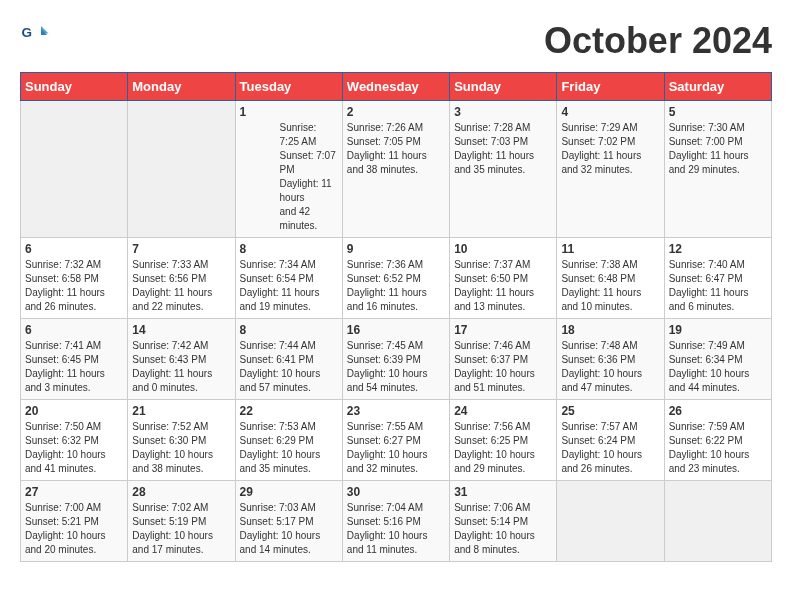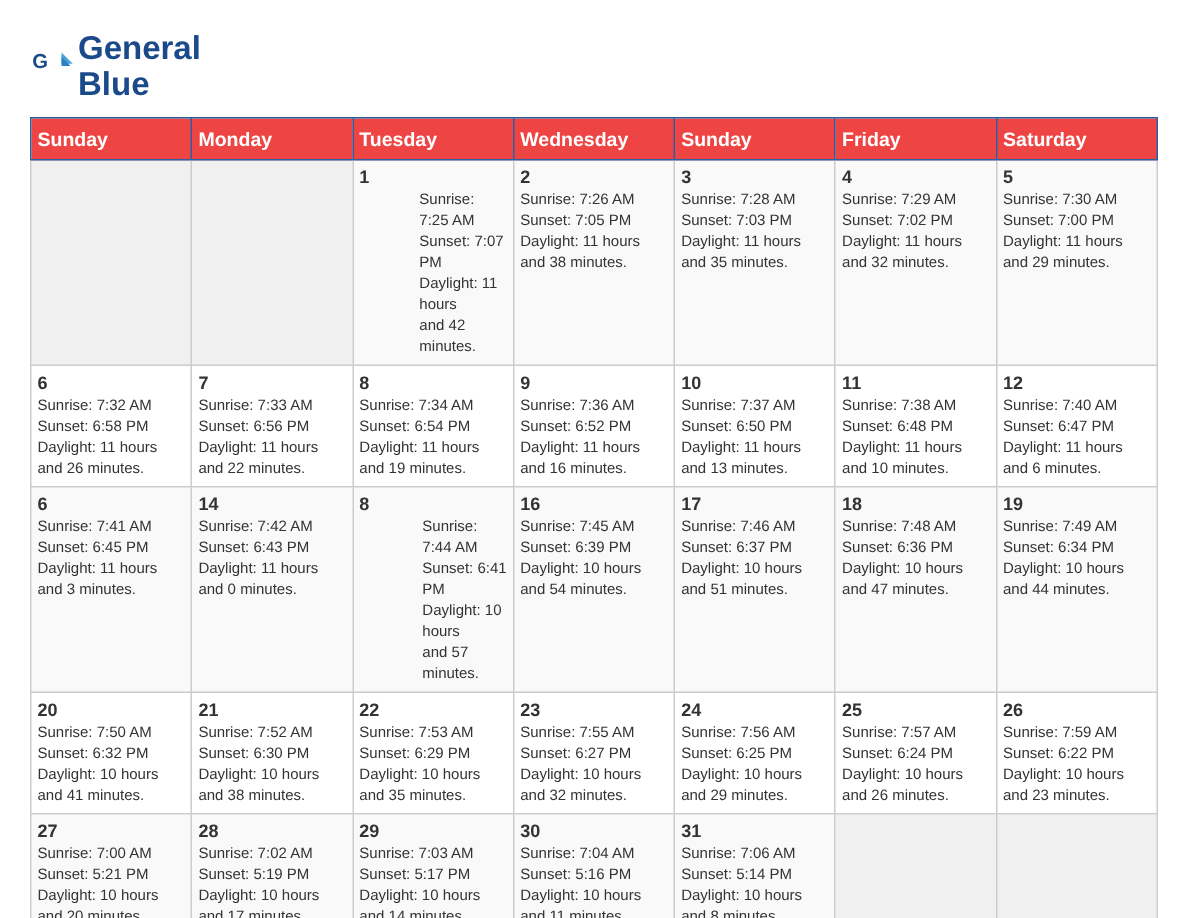--- a/index.html
+++ b/index.html
@@ -88,26 +88,23 @@
 </head>
 <body>
 
 <div class="header-area">
   <div class="logo">
     <svg class="logo-icon" viewBox="0 0 40 40">
       <text x="2" y="22" font-size="18" font-weight="bold" fill="#1a4a8a" font-family="Arial">G</text>
       <polygon points="28,8 38,18 28,18" fill="#4a9fd4"></polygon>
       <polygon points="28,12 36,20 28,20" fill="#2b7fc4"></polygon>
     </svg>
-    <div class="logo-text">
-      <div>General</div>
-      <div>Blue</div>
-    </div>
   </div>
   <div class="title-area">
+    <div class="month-title">October 2024</div>
   </div>
 </div>
 
 <table>
   <thead>
     <tr>
     <th>Sunday</th>
         <th>Monday</th>
         <th>Tuesday</th>
         <th>Wednesday</th>
@@ -217,21 +214,21 @@
         </td>
         <td>
           <span class="day-number">14</span>
           <div class="day-info" style="white-space: pre-line;">Sunrise: 7:42 AM
 Sunset: 6:43 PM
 Daylight: 11 hours
 and 0 minutes.</div>
         </td>
         <td>
           <span class="day-number">8</span>
-          <div class="day-info" style="white-space: pre-line; margin-left: 42px;">Sunrise: 7:44 AM
+          <div class="day-info" style="white-space: pre-line;">Sunrise: 7:44 AM
 Sunset: 6:41 PM
 Daylight: 10 hours
 and 57 minutes.</div>
         </td>
         <td>
           <span class="day-number">16</span>
           <div class="day-info" style="white-space: pre-line;">Sunrise: 7:45 AM
 Sunset: 6:39 PM
 Daylight: 10 hours
 and 54 minutes.</div>

